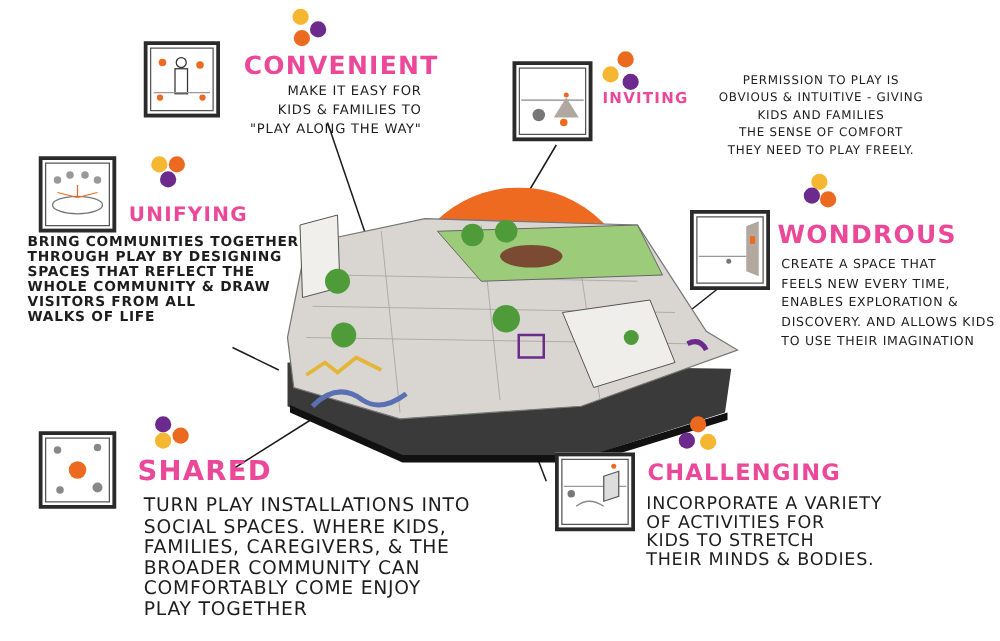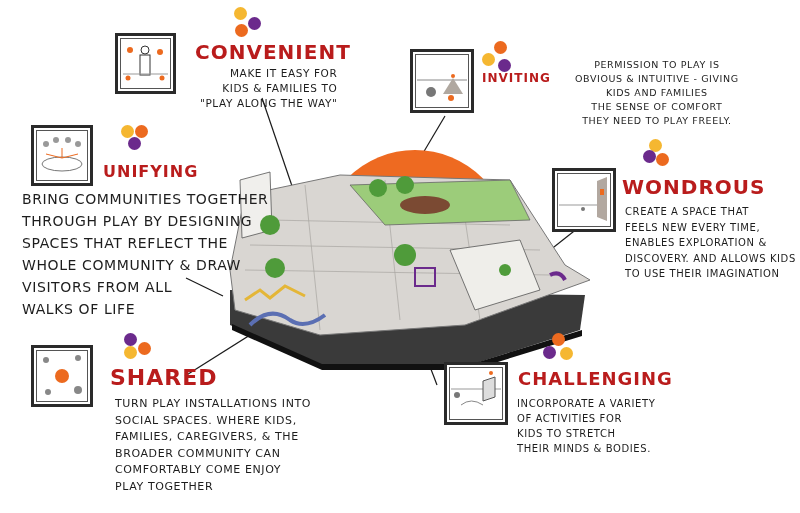--- a/index.html
+++ b/index.html
@@ -2,21 +2,21 @@
 <html><head>
 <meta charset="utf-8">
 <style>
   html,body{margin:0;padding:0;background:#fff;}
   body{width:800px;height:513px;position:relative;overflow:hidden;font-family:"DejaVu Sans",sans-serif;color:#1a1a1a;}
   .abs{position:absolute;}
   .thumb{position:absolute;border:3px solid #2a2a2a;background:#fff;box-shadow:inset 0 0 0 2px #fff, inset 0 0 0 3px #555;}
   .thumb svg{width:100%;height:100%;display:block;}
   .dots{position:absolute;width:40px;height:36px;}
   .dot{position:absolute;width:13px;height:13px;border-radius:50%;}
-  .title{position:absolute;font-family:"DejaVu Sans",sans-serif;font-weight:bold;letter-spacing:1px;font-size:19px;text-transform:uppercase;color:#b91c1c;white-space:nowrap;}
+  .title{position:absolute;font-family:"DejaVu Sans",sans-serif;font-weight:bold;letter-spacing:1px;font-size:19px;text-transform:uppercase;color:#ec4899;white-space:nowrap;}
   .desc{position:absolute;font-family:"DejaVu Sans",sans-serif;font-size:10.5px;line-height:15px;text-transform:uppercase;letter-spacing:0.6px;color:#1d1d1d;white-space:pre-line;}
   svg.lines{position:absolute;left:0;top:0;width:800px;height:513px;pointer-events:none;}
 </style>
 </head>
 <body>
 
 <svg class="lines" viewBox="0 0 800 513">
   <g stroke="#1a1a1a" stroke-width="1.2" fill="none">
     <line x1="262" y1="98" x2="292" y2="186"></line>
     <line x1="445" y1="116" x2="410" y2="175"></line>
@@ -133,21 +133,21 @@
           <circle cx="44" cy="16" r="3"></circle>
         </g>
     </svg>
   </div>
   <div class="dots" style="left:121px;top:125px;">
     <span class="dot" style="left:0px;top:0px;background:#f5b731;"></span>
     <span class="dot" style="left:14px;top:0px;background:#ec6a1f;"></span>
     <span class="dot" style="left:7px;top:12px;background:#6b2a8c;"></span>
   </div>
   <div class="title" style="left:103px;top:162px;font-size:16px;">Unifying</div>
-  <div class="desc" style="left:22px;top:188px;font-size:14px;line-height:22px;">Bring communities together
+  <div class="desc" style="left:22px;top:188px;font-size:11px;line-height:12px;font-weight:bold;">Bring communities together
 through play by designing
 spaces that reflect the
 whole community &amp; draw
 visitors from all
 walks of life</div>
 </div>
 
 <div>
   <div class="thumb" style="left:552px;top:168px;width:58px;height:58px;">
     <svg viewBox="0 0 58 58">
@@ -181,21 +181,21 @@
           <circle cx="44" cy="42" r="4"></circle>
         </g>
     </svg>
   </div>
   <div class="dots" style="left:124px;top:333px;">
     <span class="dot" style="left:0px;top:0px;background:#6b2a8c;"></span>
     <span class="dot" style="left:0px;top:13px;background:#f5b731;"></span>
     <span class="dot" style="left:14px;top:9px;background:#ec6a1f;"></span>
   </div>
   <div class="title" style="left:110px;top:365px;font-size:22px;">Shared</div>
-  <div class="desc" style="left:115px;top:396px;font-size:11px;line-height:16.5px;">Turn play installations into
+  <div class="desc" style="left:115px;top:396px;font-size:15px;line-height:16.5px;">Turn play installations into
 social spaces. where kids,
 families, caregivers, &amp; the
 broader community can
 comfortably come enjoy
 play together</div>
 </div>
 
 <div>
   <div class="thumb" style="left:444px;top:362px;width:58px;height:57px;">
     <svg viewBox="0 0 58 57">
@@ -205,17 +205,17 @@
       <circle cx="10" cy="30" r="3" fill="#777"></circle>
       <path d="M14 40 q10 -8 22 0" stroke="#888" fill="none"></path>
     </svg>
   </div>
   <div class="dots" style="left:543px;top:333px;">
     <span class="dot" style="left:9px;top:0px;background:#ec6a1f;"></span>
     <span class="dot" style="left:0px;top:13px;background:#6b2a8c;"></span>
     <span class="dot" style="left:17px;top:14px;background:#f5b731;"></span>
   </div>
   <div class="title" style="left:518px;top:368px;font-size:18px;">Challenging</div>
-  <div class="desc" style="left:517px;top:396px;font-size:10px;line-height:15px;">Incorporate a variety
+  <div class="desc" style="left:517px;top:396px;font-size:14px;line-height:15px;">Incorporate a variety
 of activities for
 kids to stretch
 their minds &amp; bodies.</div>
 </div>
 
 </body></html>

